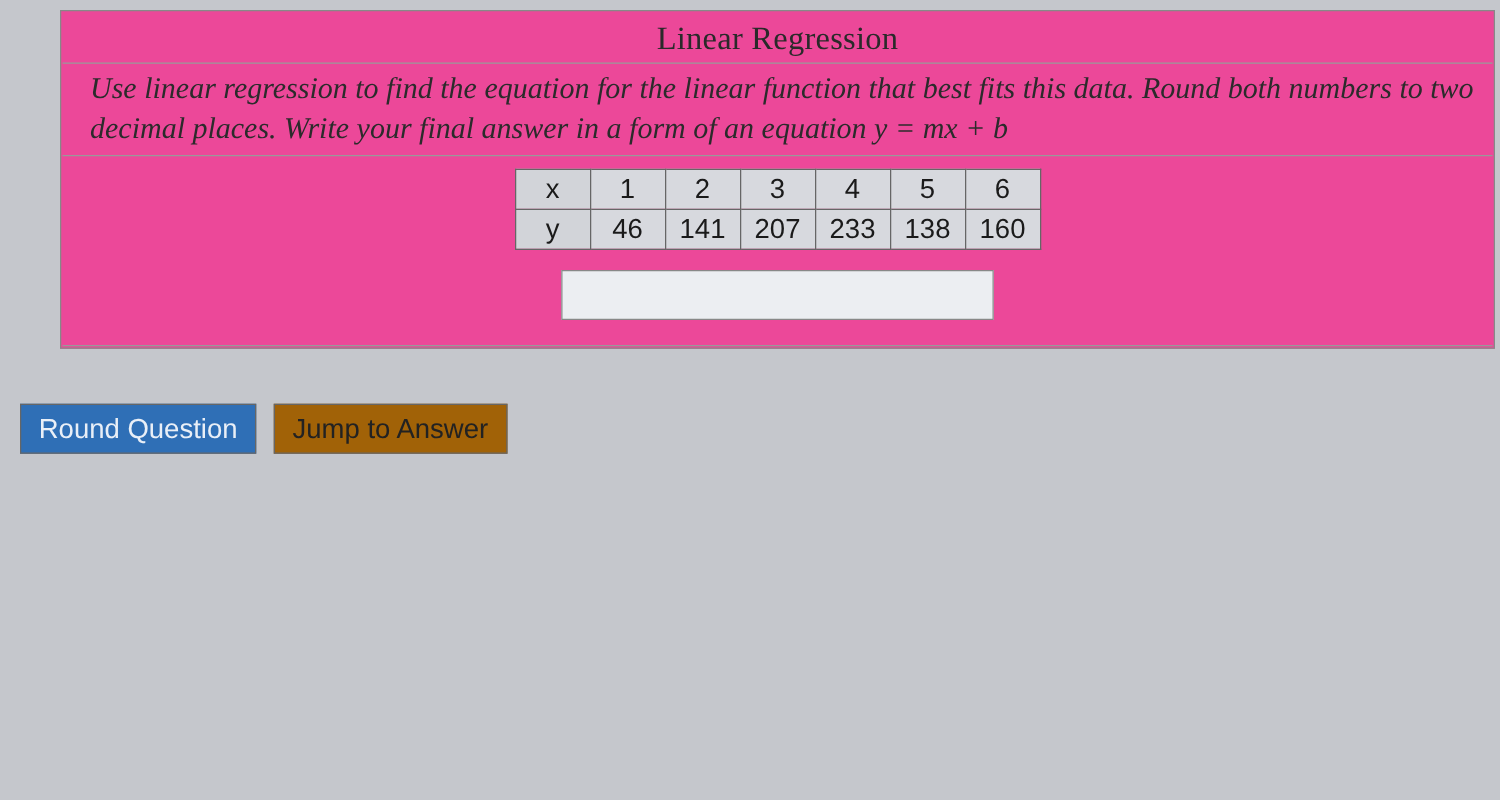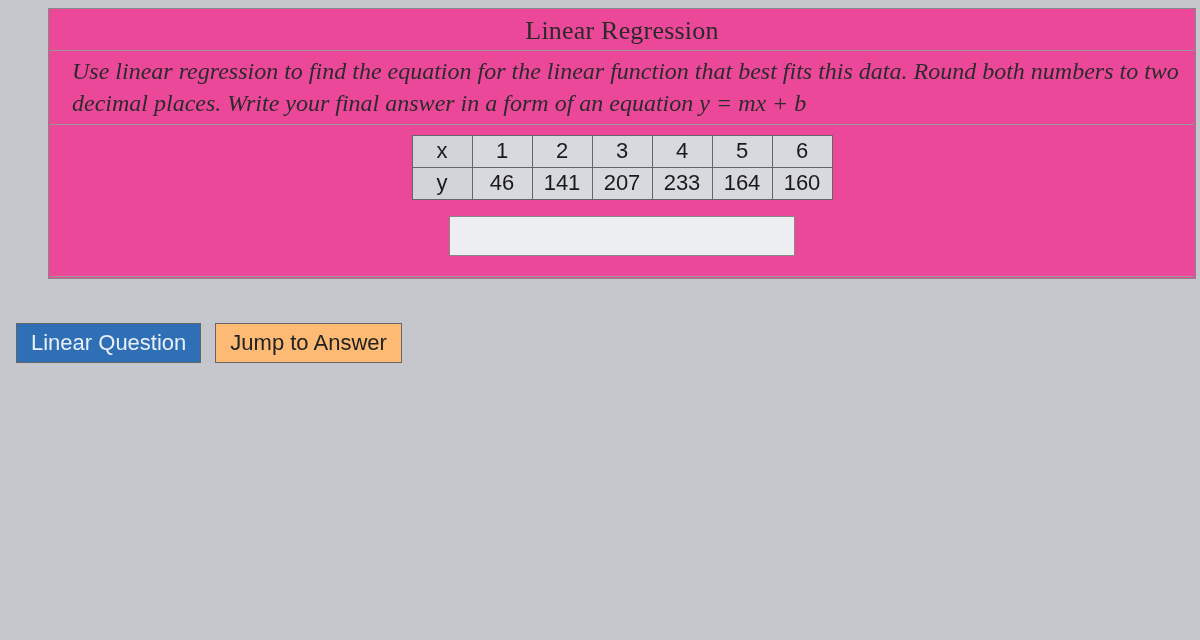--- a/index.html
+++ b/index.html
@@ -86,21 +86,21 @@
       padding: 6px 14px;
       border: 1px solid #666;
       cursor: pointer;
       font-family: Arial, sans-serif;
     }
     .btn.primary {
       background: #2f6fb6;
       color: #e9eff7;
     }
     .btn.secondary {
-      background: #fdba74;
+      background: #a16207;
       color: #222;
     }
   </style>
 </head>
 <body>
 
 <div class="question-panel">
   <div class="title-row">Linear Regression</div>
 
   <div class="instruction-row">
@@ -119,26 +119,26 @@
         <td>4</td>
         <td>5</td>
         <td>6</td>
       </tr>
       <tr>
         <td class="header">y</td>
         <td>46</td>
         <td>141</td>
         <td>207</td>
         <td>233</td>
-        <td>164</td>
+        <td>138</td>
         <td>160</td>
       </tr>
     </tbody>
       </table>
 
     <input type="text" class="answer-input" value="" style="">
   </div>
 </div>
 
 <div class="action-bar">
-  <button class="btn primary">Linear Question</button>
+  <button class="btn primary">Round Question</button>
   <button class="btn secondary">Jump to Answer</button>
 </div>
 
 </body></html>

